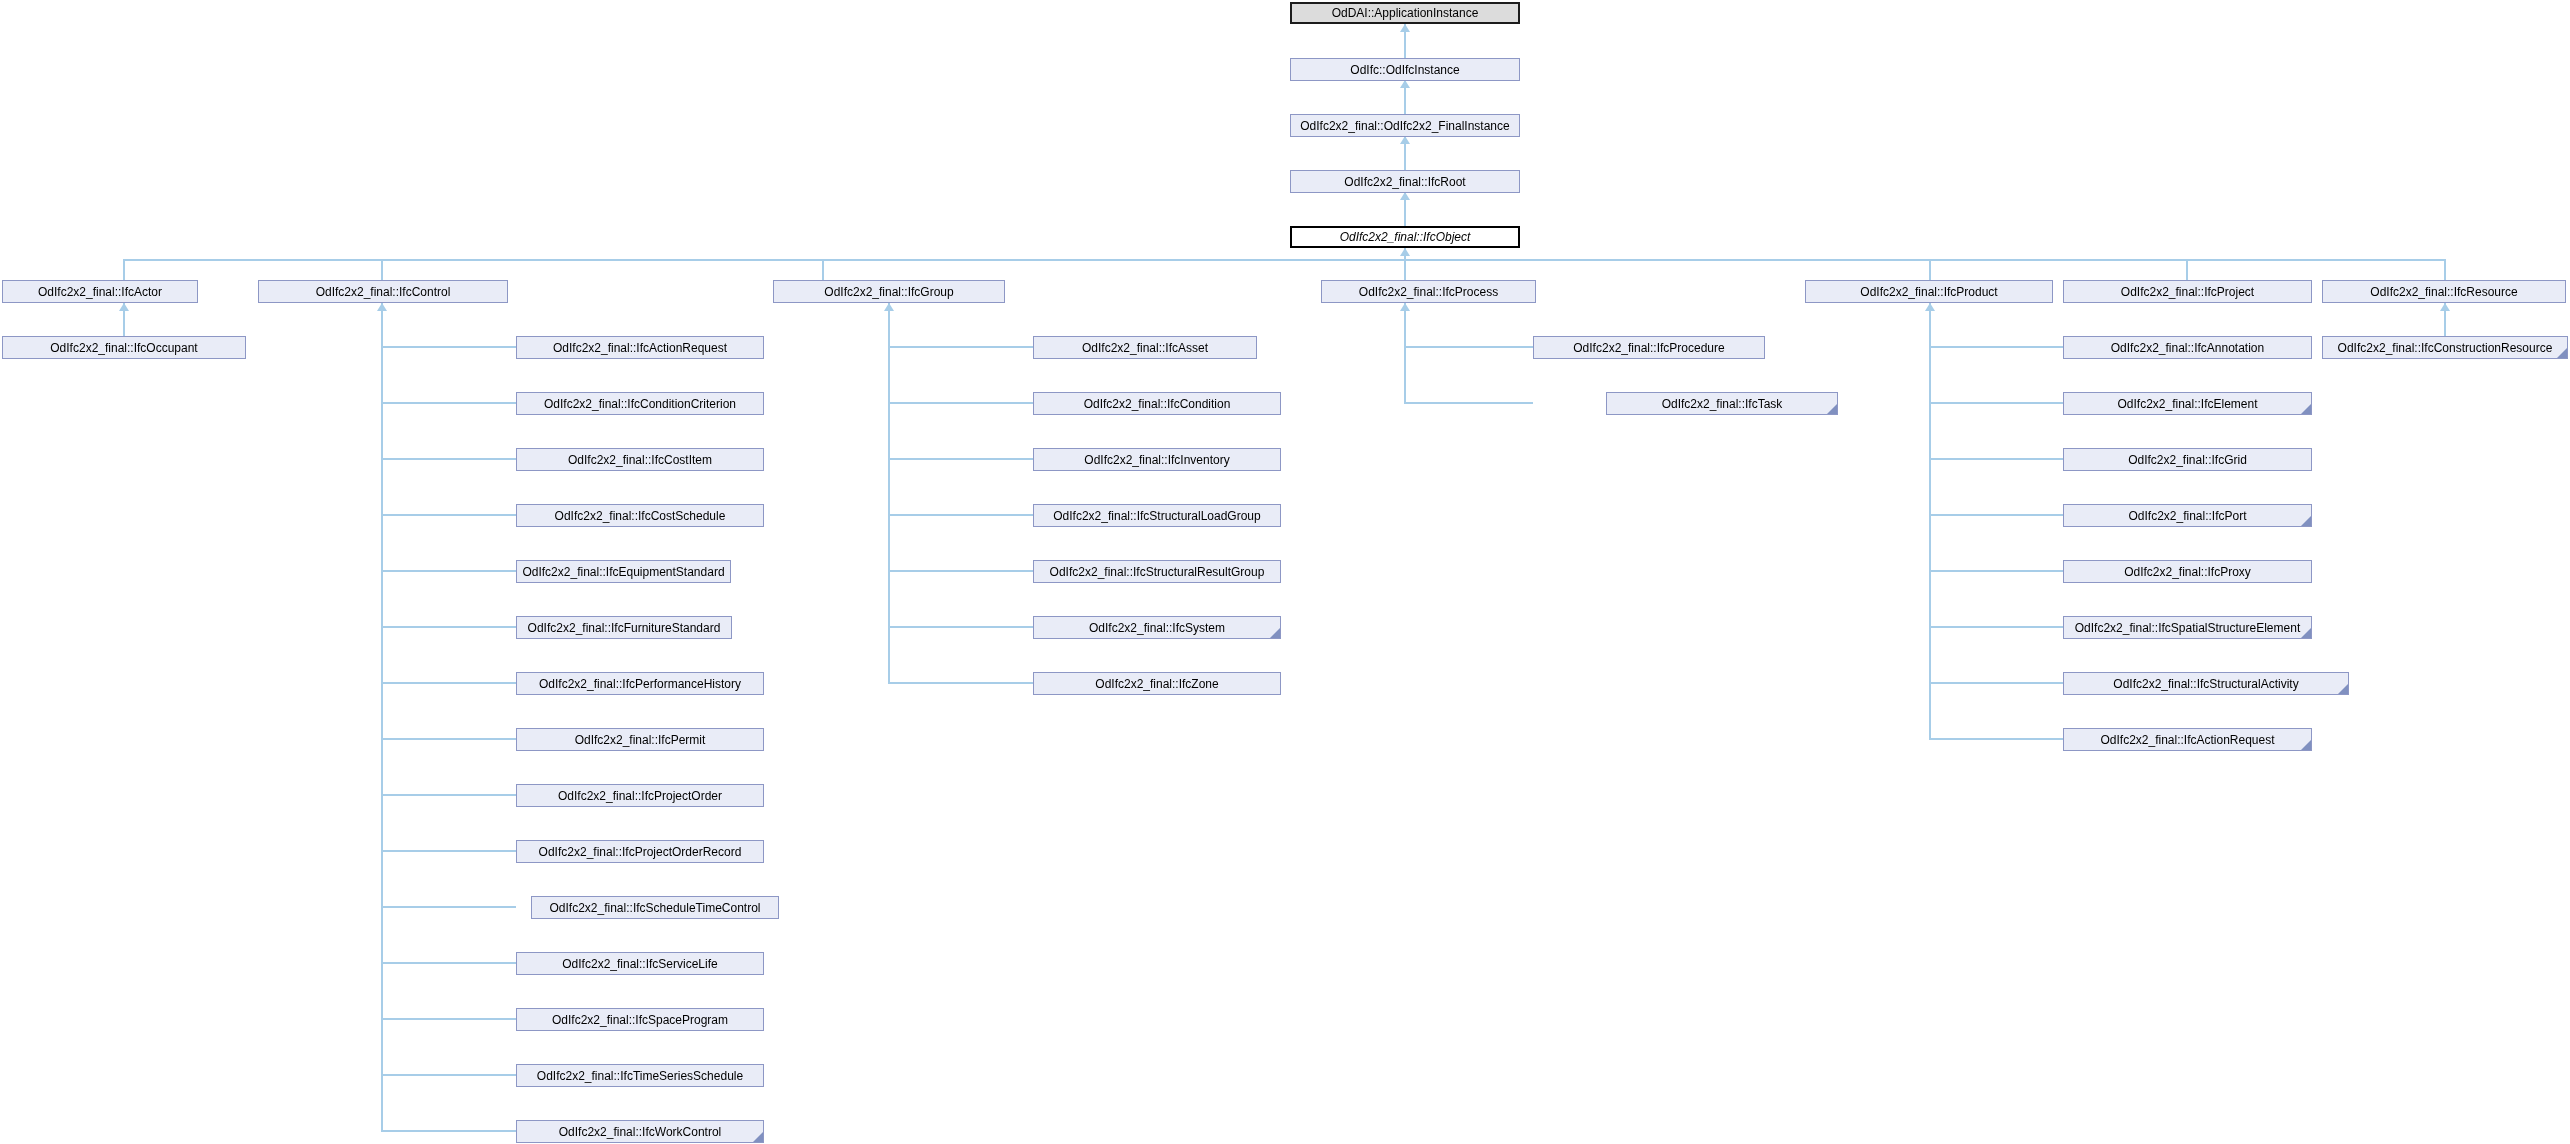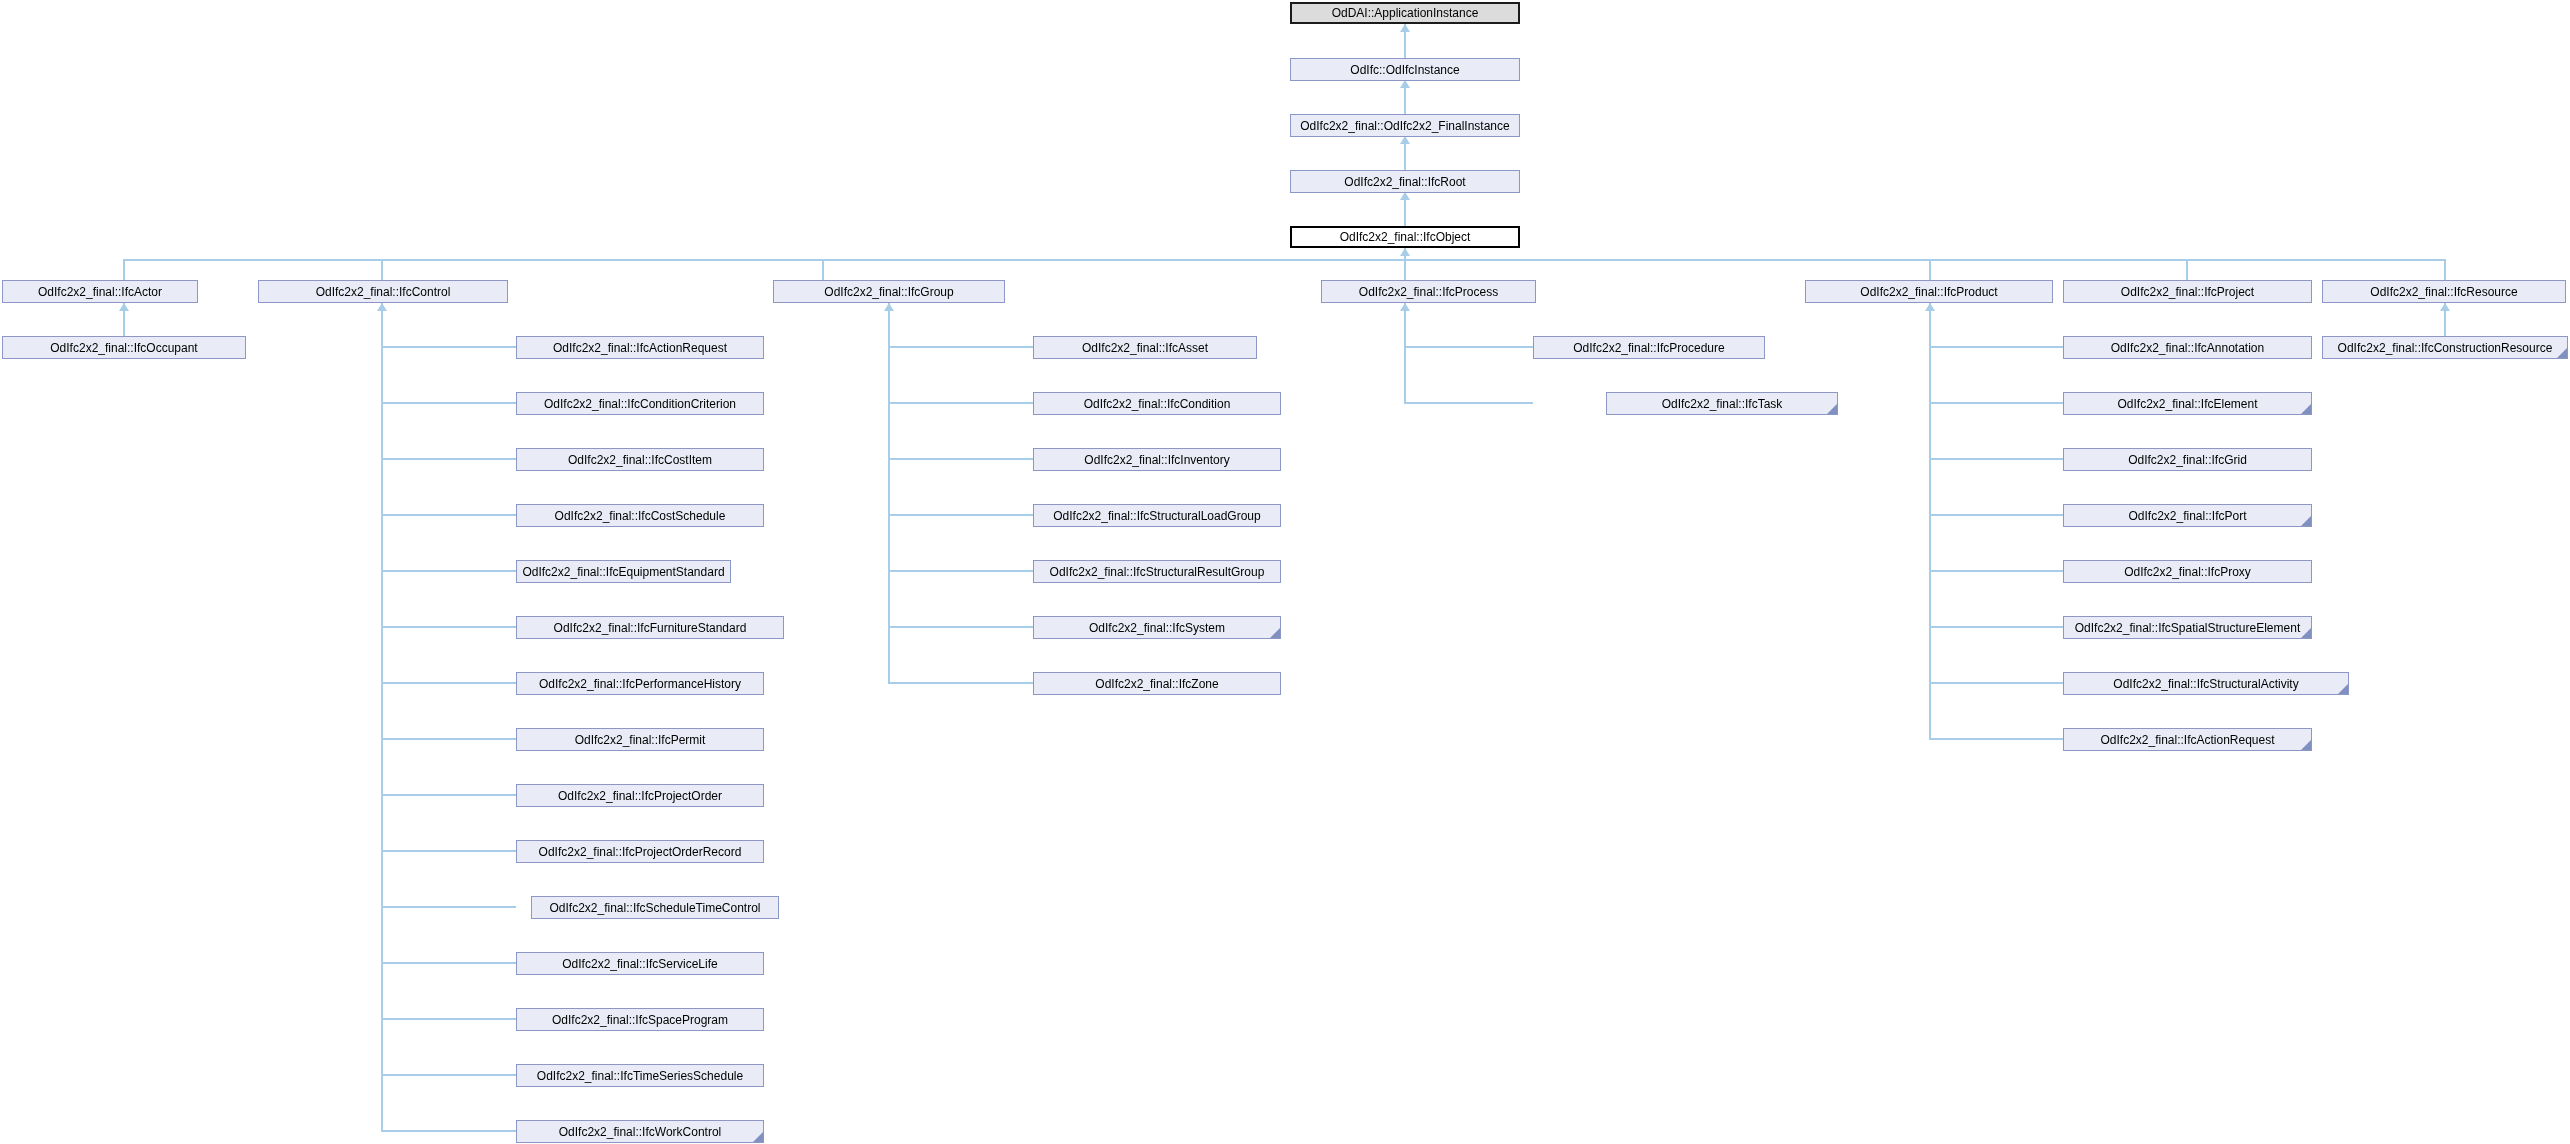--- a/index.html
+++ b/index.html
@@ -20,21 +20,21 @@
     font-family:"Liberation Sans", sans-serif;font-size:12px;color:var(--text);
     overflow:hidden;
   }
   .node{
     position:absolute;box-sizing:border-box;height:23px;
     background:var(--node_fill);border:1.5px solid var(--node_border);
     display:flex;align-items:center;justify-content:center;
     white-space:nowrap;cursor:pointer;
   }
   .node.external{background:var(--external_fill);border:2px solid var(--external_border);height:22px;cursor:pointer;text-align:center;}
-  .node.current{background:var(--current_fill);border:2px solid var(--current_border);height:22px;cursor:default;}
+  .node.current{background:var(--current_fill);border:2px solid var(--current_border);height:22px;cursor:default;font-style:italic;}
   .node .lbl{display:block;line-height:1;}
   .fold{
     position:absolute;right:0;bottom:0;width:0;height:0;
     border-bottom:10px solid var(--fold);border-left:10px solid transparent;
   }
   .vl{position:absolute;width:2px;background:var(--edge);}
   .hl{position:absolute;height:2px;background:var(--edge);}
   .ah{
     position:absolute;width:0;height:0;
     border-left:5px solid transparent;border-right:5px solid transparent;
@@ -166,21 +166,21 @@
     </div>
   <div class="node" style="left:516px;top:448px;width:248px">
       <span class="lbl">OdIfc2x2_final::IfcCostItem</span>
     </div>
   <div class="node" style="left:516px;top:504px;width:248px">
       <span class="lbl">OdIfc2x2_final::IfcCostSchedule</span>
     </div>
   <div class="node" style="left:516px;top:560px;width:215px">
       <span class="lbl">OdIfc2x2_final::IfcEquipmentStandard</span>
     </div>
-  <div class="node" style="left:516px;top:616px;width:268px">
+  <div class="node" style="left:516px;top:616px;width:216px">
       <span class="lbl">OdIfc2x2_final::IfcFurnitureStandard</span>
     </div>
   <div class="node" style="left:516px;top:672px;width:248px">
       <span class="lbl">OdIfc2x2_final::IfcPerformanceHistory</span>
     </div>
   <div class="node" style="left:516px;top:728px;width:248px">
       <span class="lbl">OdIfc2x2_final::IfcPermit</span>
     </div>
   <div class="node" style="left:516px;top:784px;width:248px">
       <span class="lbl">OdIfc2x2_final::IfcProjectOrder</span>

